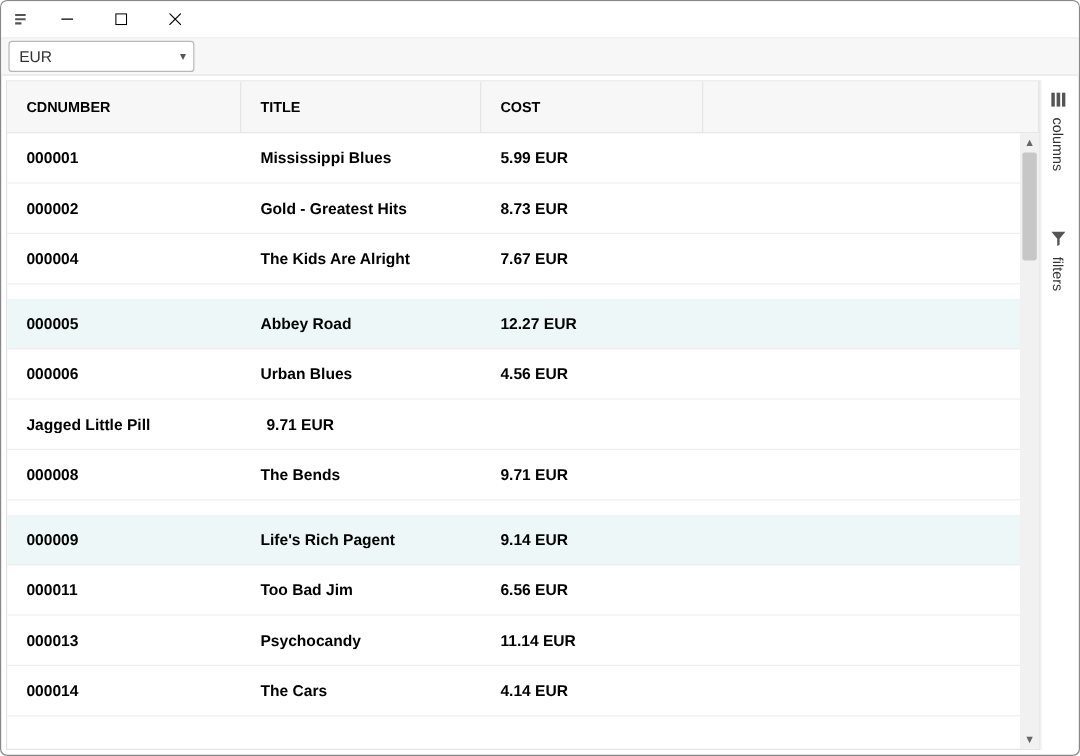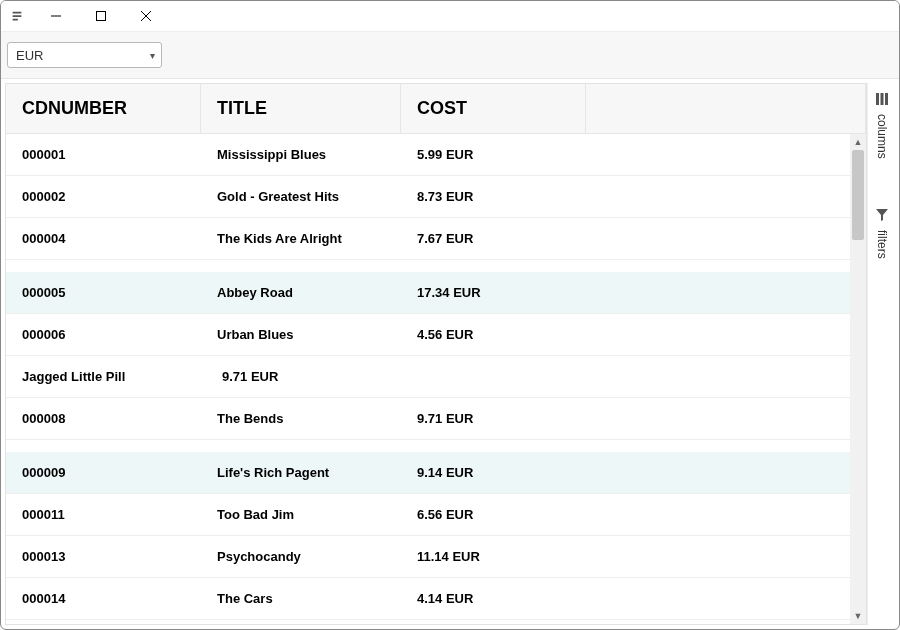--- a/index.html
+++ b/index.html
@@ -36,21 +36,21 @@
       display: flex;
     }
     .titlebar .win-btn {
       width: 45px; height: 28px;
       display: flex; align-items: center; justify-content: center;
       font-family: "Segoe UI", Arial, sans-serif;
       font-size: 14px;
       color: #000;
     }
     .toolbar {
-      height: 48px;
+      height: 32px;
       background: #f7f7f7;
       border-top: 1px solid #eee;
       border-bottom: 1px solid #e5e5e5;
       display: flex;
       align-items: center;
       padding: 0 6px;
     }
     .dropdown {
       width: 155px;
       height: 26px;
@@ -78,21 +78,21 @@
       border: 1px solid #e3e3e3;
       display: flex;
       flex-direction: column;
       min-height: 0;
     }
     .grid-header {
       display: flex;
       background: #f7f7f7;
       border-bottom: 1px solid #e6e6e6;
       font-weight: 700;
-      font-size: 18px;
+      font-size: 12px;
     }
     .grid-header .hcell {
       padding: 14px 16px;
       border-right: 1px solid #e6e6e6;
     }
     .col1 { width: 195px; }
     .col2 { width: 200px; }
     .col3 { width: 185px; }
     .col-rest { flex: 1; }
     .grid-body-wrap {
@@ -221,21 +221,21 @@
           </div>
           <div class="row">
             <div class="cell col1">000004</div>
             <div class="cell col2">The Kids Are Alright</div>
             <div class="cell col3">7.67 EUR</div>
             <div class="cell col-rest"></div>
           </div>
           <div class="row hl">
             <div class="cell col1">000005</div>
             <div class="cell col2">Abbey Road</div>
-            <div class="cell col3">17.34 EUR</div>
+            <div class="cell col3">12.27 EUR</div>
             <div class="cell col-rest"></div>
           </div>
           <div class="row">
             <div class="cell col1">000006</div>
             <div class="cell col2">Urban Blues</div>
             <div class="cell col3">4.56 EUR</div>
             <div class="cell col-rest"></div>
           </div>
           <div class="row">
             <div class="cell col2">Jagged Little Pill</div>

